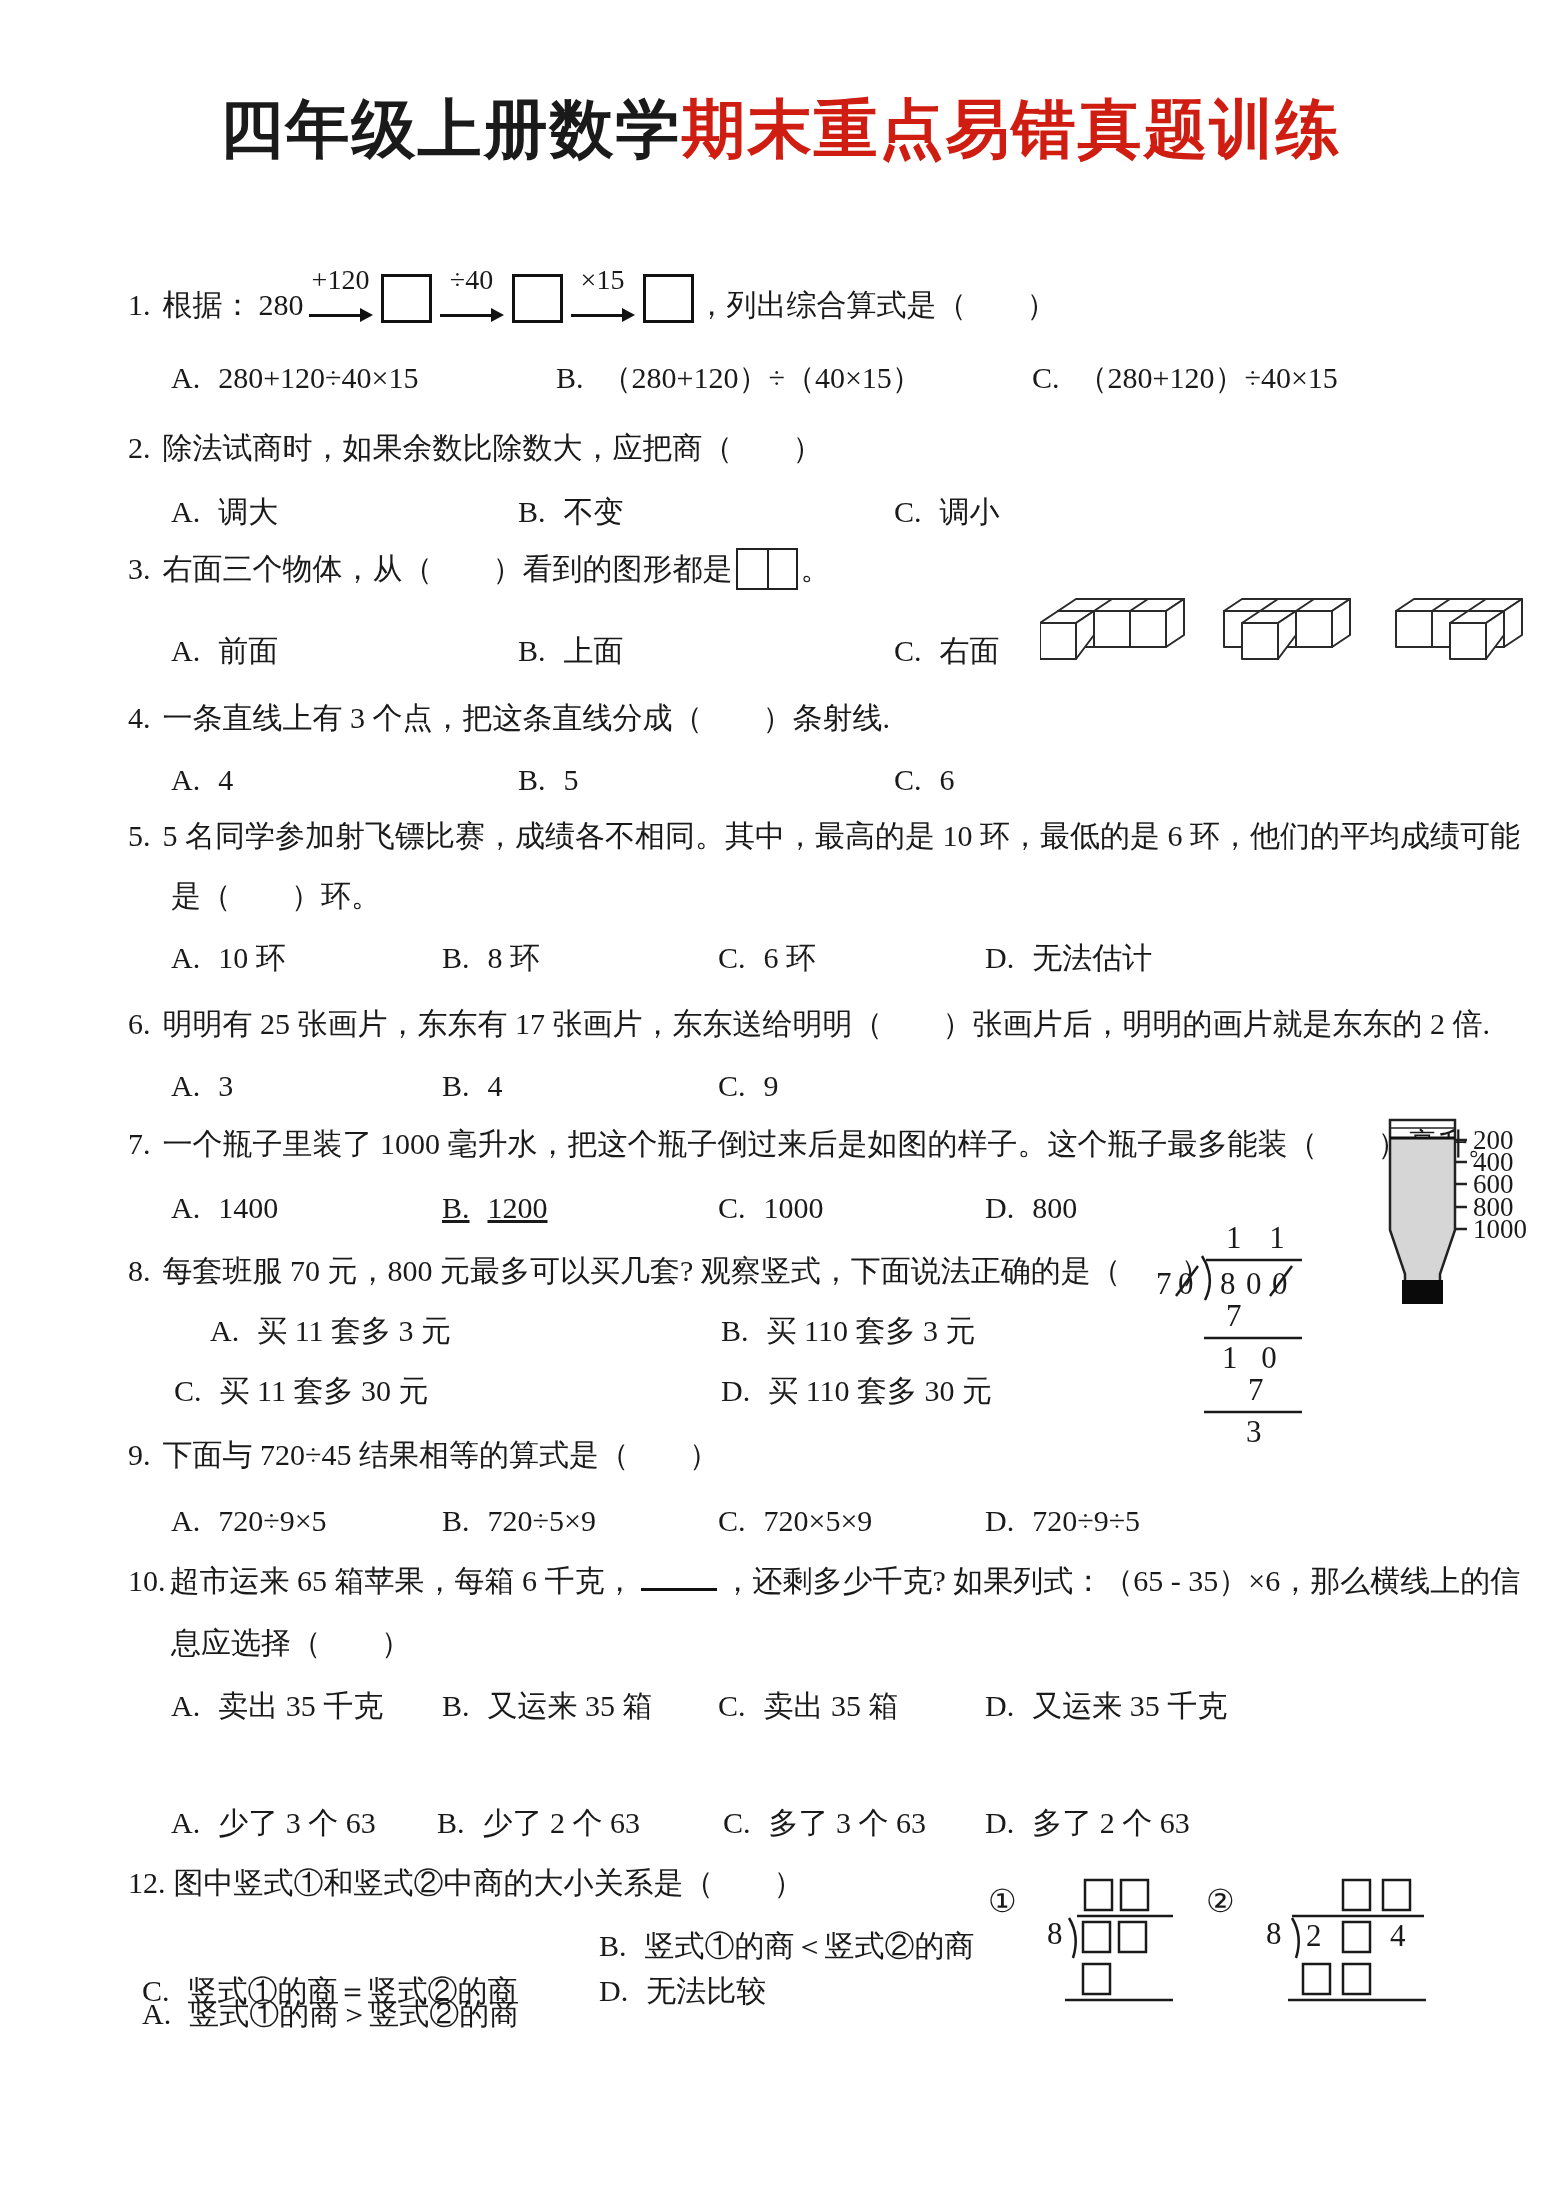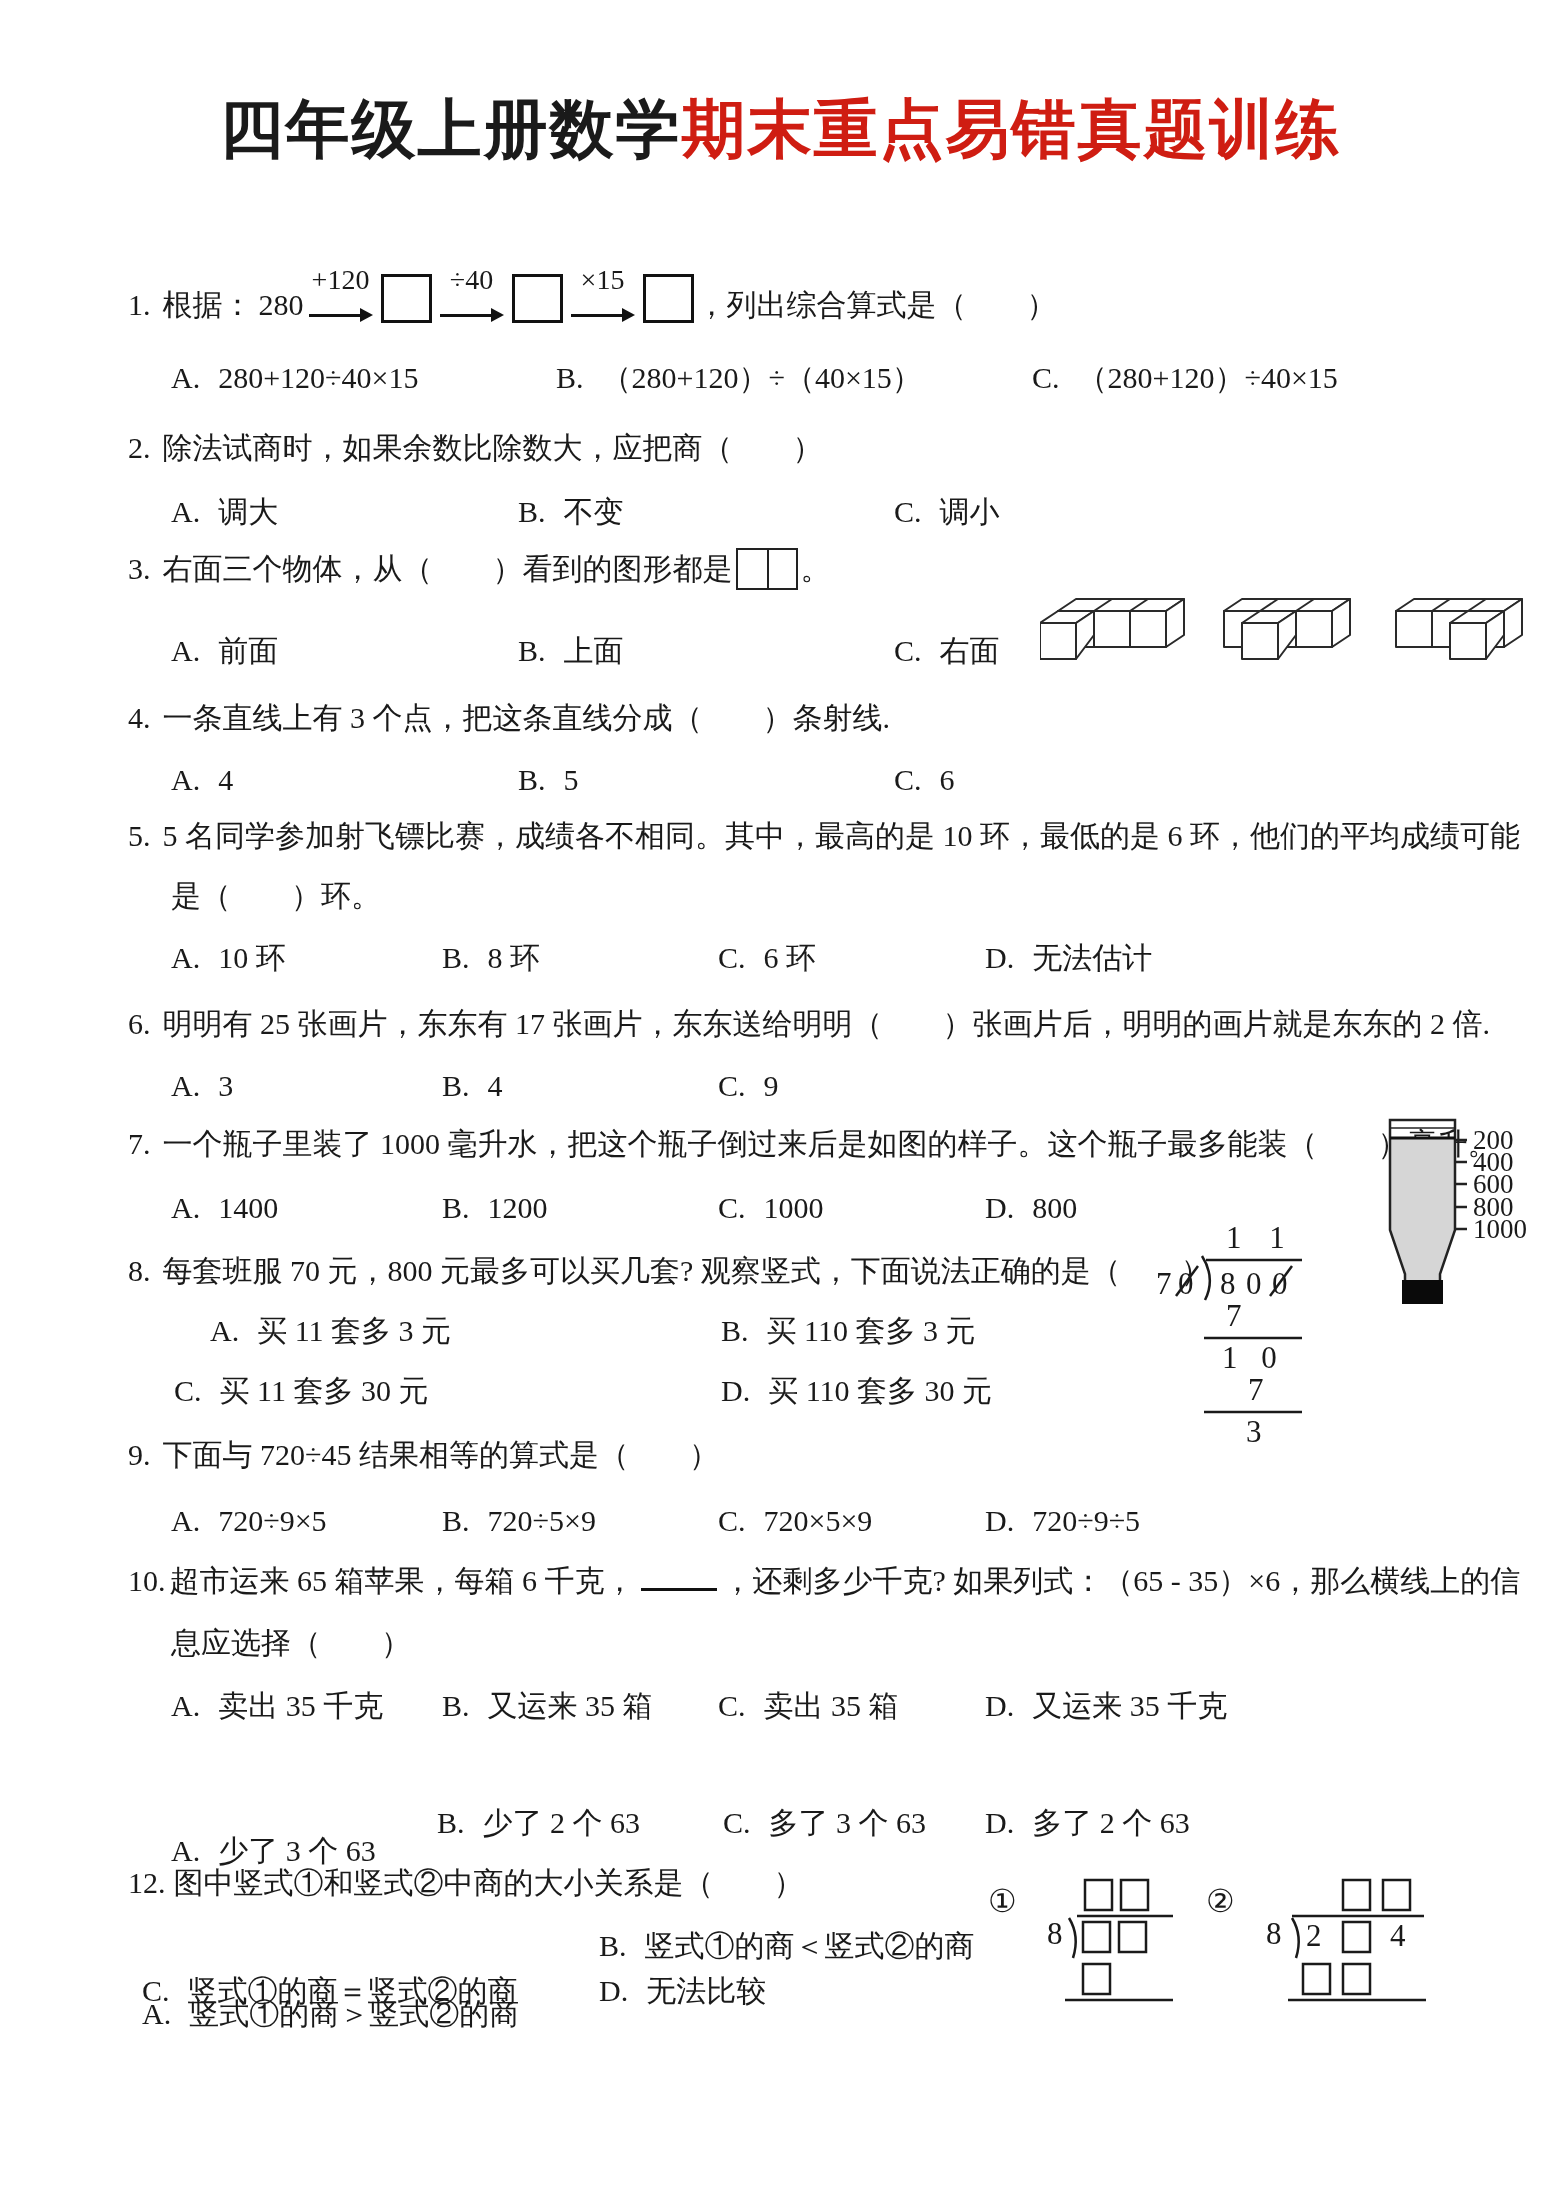--- a/index.html
+++ b/index.html
@@ -146,21 +146,21 @@
     <span class="qn">6.</span><span>明明有 25 张画片，东东有 17 张画片，东东送给明明（　　）张画片后，明明的画片就是东东的 2 倍.</span>
   </div>
   <span class="opt" style="left:171px;top:1068px;"><span class="ok">A.</span><span>3</span></span>
   <span class="opt" style="left:442px;top:1068px;"><span class="ok">B.</span><span>4</span></span>
   <span class="opt" style="left:718px;top:1068px;"><span class="ok">C.</span><span>9</span></span>
 
   <div class="line" style="left:128px;top:1126px;">
     <span class="qn">7.</span><span>一个瓶子里装了 1000 毫升水，把这个瓶子倒过来后是如图的样子。这个瓶子最多能装（　　）毫升。</span>
   </div>
   <span class="opt" style="left:171px;top:1190px;"><span class="ok">A.</span><span>1400</span></span>
-  <span class="opt" style="left:442px;top:1190px;"><span class="ok">B.</span><span>1200</span></span>
+  <span class="opt" style="left:442px;top:1190px;text-decoration:underline;"><span class="ok">B.</span><span>1200</span></span>
   <span class="opt" style="left:718px;top:1190px;"><span class="ok">C.</span><span>1000</span></span>
   <span class="opt" style="left:985px;top:1190px;"><span class="ok">D.</span><span>800</span></span>
 
   <svg class="fig" style="left:1385px;top:1112px;" width="176" height="200" viewBox="0 0 176 200">
     <polygon points="6,26 69,26 69,118 54,162 54,168 21,168 21,162 6,118" fill="#d6d6d6" stroke="none"></polygon>
     <path d="M5,8 H70 V118 L55,162 V170 H20 V162 L5,118 Z" fill="none" stroke="#222" stroke-width="2.5"></path>
     <line x1="5" y1="16" x2="70" y2="16" stroke="#222" stroke-width="1.5"></line>
     <line x1="5" y1="26" x2="70" y2="26" stroke="#111" stroke-width="3"></line>
     <rect x="17" y="168" width="41" height="24" fill="#0a0a0a"></rect>
     <g stroke="#222" stroke-width="2.5">
@@ -222,21 +222,21 @@
     <span class="qn" style="margin-right:4px;">10.</span><span>超市运来 65 箱苹果，每箱 6 千克，</span><span class="blank"></span><span>，还剩多少千克? 如果列式：（65 - 35）×6，那么横线上的信</span>
   </div>
   <div class="line" style="left:171px;top:1625px;">
     <span>息应选择（　　）</span>
   </div>
   <span class="opt" style="left:171px;top:1688px;"><span class="ok">A.</span><span>卖出 35 千克</span></span>
   <span class="opt" style="left:442px;top:1688px;"><span class="ok">B.</span><span>又运来 35 箱</span></span>
   <span class="opt" style="left:718px;top:1688px;"><span class="ok">C.</span><span>卖出 35 箱</span></span>
   <span class="opt" style="left:985px;top:1688px;"><span class="ok">D.</span><span>又运来 35 千克</span></span>
 
-  <span class="opt" style="left:171px;top:1805px;margin-top:28px;"><span class="ok">A.</span><span>少了 3 个 63</span></span>
+  <span class="opt" style="left:171px;top:1805px;"><span class="ok">A.</span><span>少了 3 个 63</span></span>
   <span class="opt" style="left:437px;top:1805px;"><span class="ok">B.</span><span>少了 2 个 63</span></span>
   <span class="opt" style="left:723px;top:1805px;"><span class="ok">C.</span><span>多了 3 个 63</span></span>
   <span class="opt" style="left:985px;top:1805px;"><span class="ok">D.</span><span>多了 2 个 63</span></span>
 
   <div class="line" style="left:128px;top:1865px;">
     <span class="qn" style="margin-right:8px;">12.</span><span>图中竖式①和竖式②中商的大小关系是（　　）</span>
   </div>
   <span class="opt" style="left:142px;top:1996px;"><span class="ok">A.</span><span>竖式①的商＞竖式②的商</span></span>
   <span class="opt" style="left:599px;top:1928px;"><span class="ok">B.</span><span>竖式①的商＜竖式②的商</span></span>
   <span class="opt" style="left:142px;top:1973px;"><span class="ok">C.</span><span>竖式①的商＝竖式②的商</span></span>

